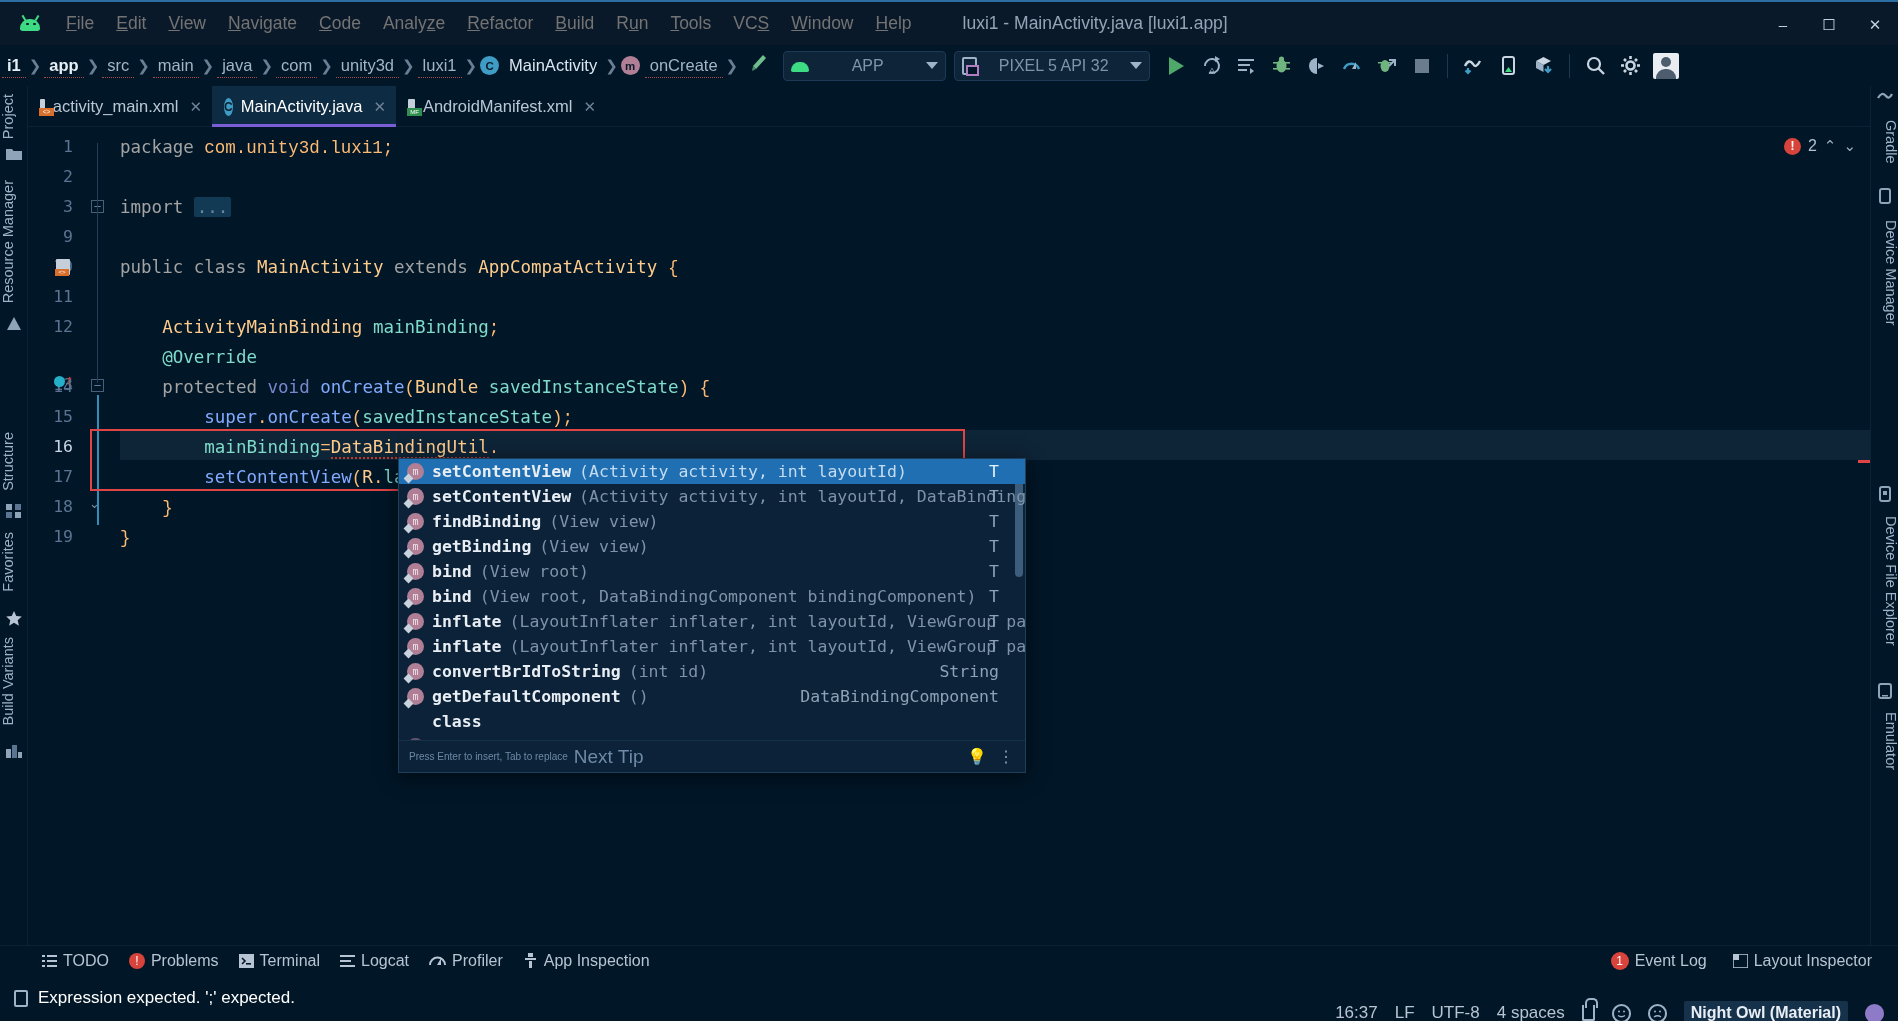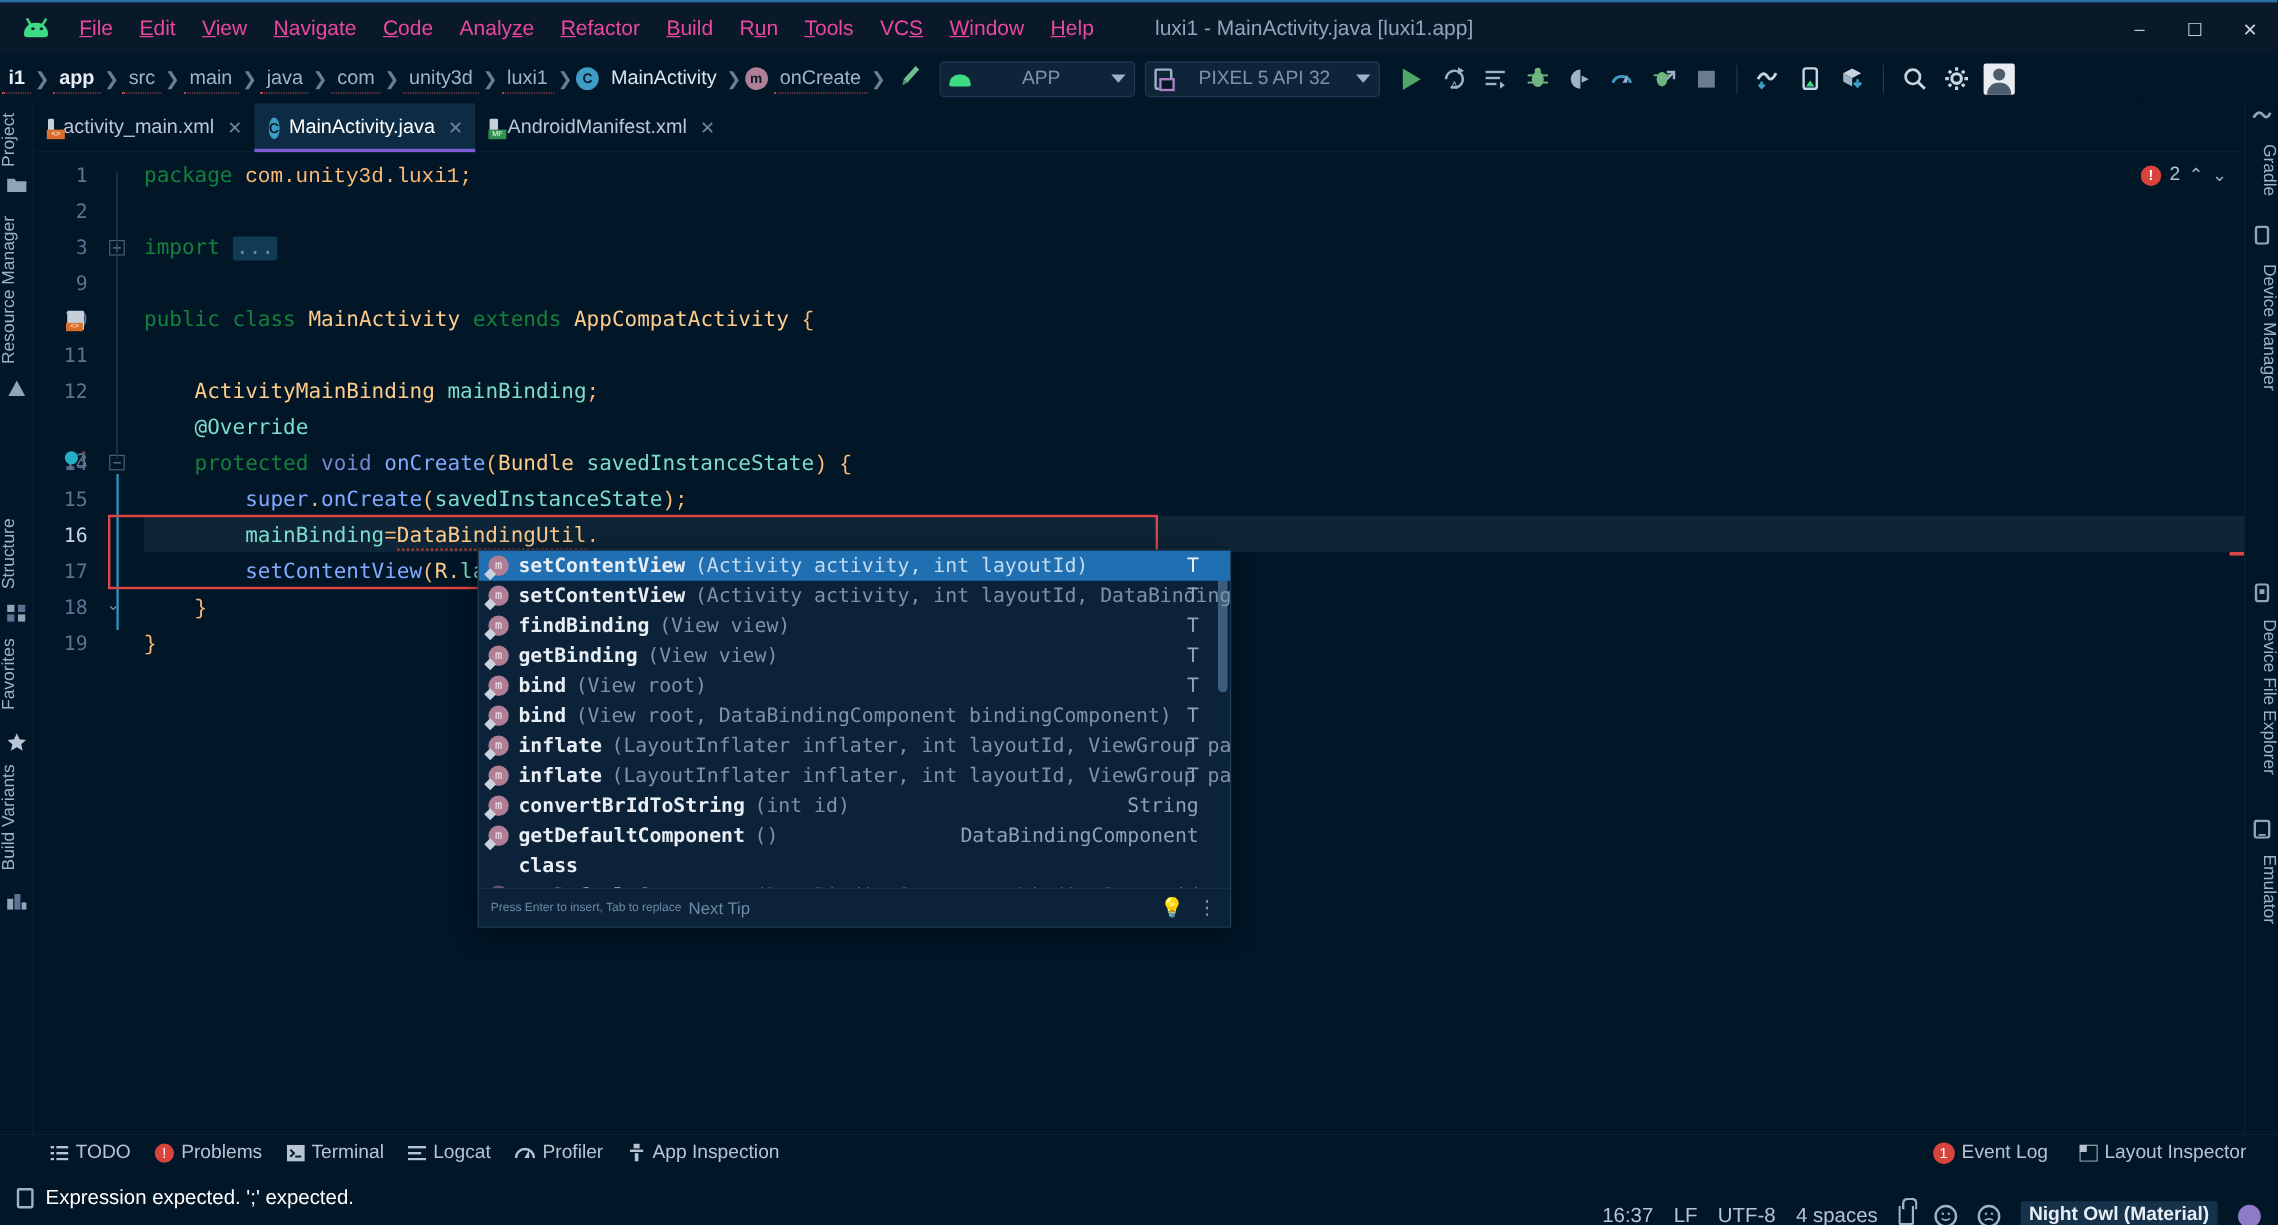--- a/index.html
+++ b/index.html
@@ -24,21 +24,21 @@
     background:#3ddc84; border-radius:10px 10px 3px 3px;
   }
   .and-logo .eye { position:absolute; top:9px; width:2.5px; height:2.5px; background:#0a1929; border-radius:50%; }
   .and-logo .eye.l { left:9px; } .and-logo .eye.r { left:16px; }
   .and-logo .ant { position:absolute; width:1.6px; height:6px; background:#3ddc84; top:1px; }
   .and-logo .ant.l { left:6px; transform:rotate(-32deg); }
   .and-logo .ant.r { left:19px; transform:rotate(32deg); }
 
   .menubar { display:flex; align-items:center; gap:0px; }
   .menu-item {
-    color:#ec4899; font-size:17.5px; padding:4px 11px; cursor:default;
+    color:#737373; font-size:17.5px; padding:4px 11px; cursor:default;
     white-space:nowrap;
   }
   .menu-item u { text-decoration:underline; }
   .win-title {
     margin-left:40px; color:#93a4b8; font-size:17.5px; white-space:nowrap;
   }
   .winctl { position:absolute; right:0; top:0; height:45px; display:flex; }
   .winctl div {
     width:46px; height:45px; display:flex; align-items:center; justify-content:center;
     color:#c3cfdd; font-size:15px;
@@ -159,21 +159,21 @@
   }
   .cl { position:absolute; left:0; white-space:pre; color:#d6deeb; }
   .caret-line {
     position:absolute; left:0; right:0; height:30px; background:#0e2437;
   }
   .sel-box {
     position:absolute; border:2px solid #e04444; pointer-events:none;
   }
   .squig { border-bottom:2px dotted #c0392b; }
 
-  .k { color:#15803d; }   
+  .k { color:#a3a3a3; }   
   .kb { color:#7986cb; }  
   .t { color:#ffcb8b; }   
   .fn { color:#82aaff; }  
   .v { color:#7fdbca; }   
   .an { color:#7fdbca; }  
   .p { color:#fdba74;font-family:Liberation Mono, monospace; }   
 
   .fold-ic {
     position:absolute; color:#6a819a; font-size:13px;
     width:13px; height:13px; border:1px solid #45607a; line-height:11px; text-align:center;
@@ -219,21 +219,21 @@
   .crow.sel .ctype { color:#e8f2fb; }
   .cscroll {
     position:absolute; right:2px; top:2px; width:8px; height:116px; background:#3c5d7c; border-radius:4px;
   }
   .cfooter {
     position:absolute; left:0; right:0; bottom:0; height:32px; background:#0b2239;
     display:flex; align-items:center; padding:0 10px;
     border-top:1px solid #143148;
   }
   .cfooter .hint { color:#6f8aa6; font-size:10px; }
-  .cfooter .nexttip { color:#6f8aa6; font-size:14px; margin-left:6px; }
+  .cfooter .nexttip { color:#6f8aa6; font-size:19px; margin-left:6px; }
   .bulb { margin-left:auto; color:#e8c56b; font-size:16px; }
   .dots3 { color:#8ba0b5; font-size:16px; margin-left:11px; letter-spacing:1px; }
 
   
   .twbar {
     position:absolute; left:0; right:0; bottom:46px; height:30px;
     background:#011627; display:flex; align-items:center;
     border-top:1px solid #0c2134;
   }
   .twitem {

